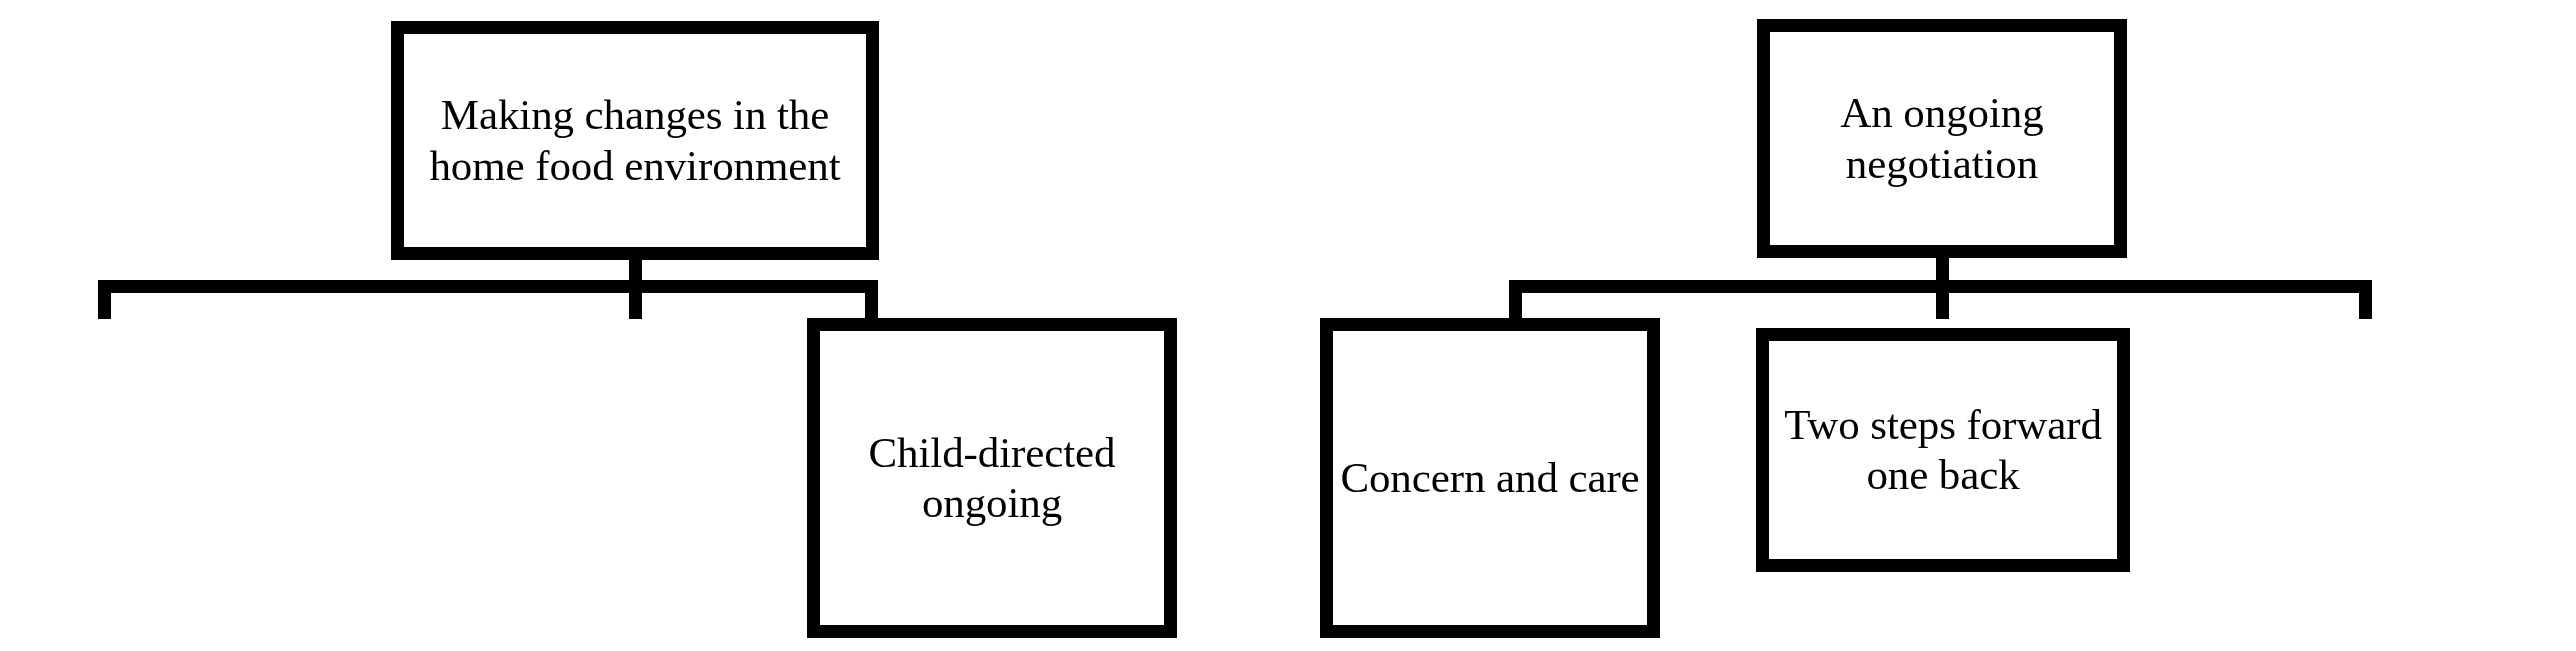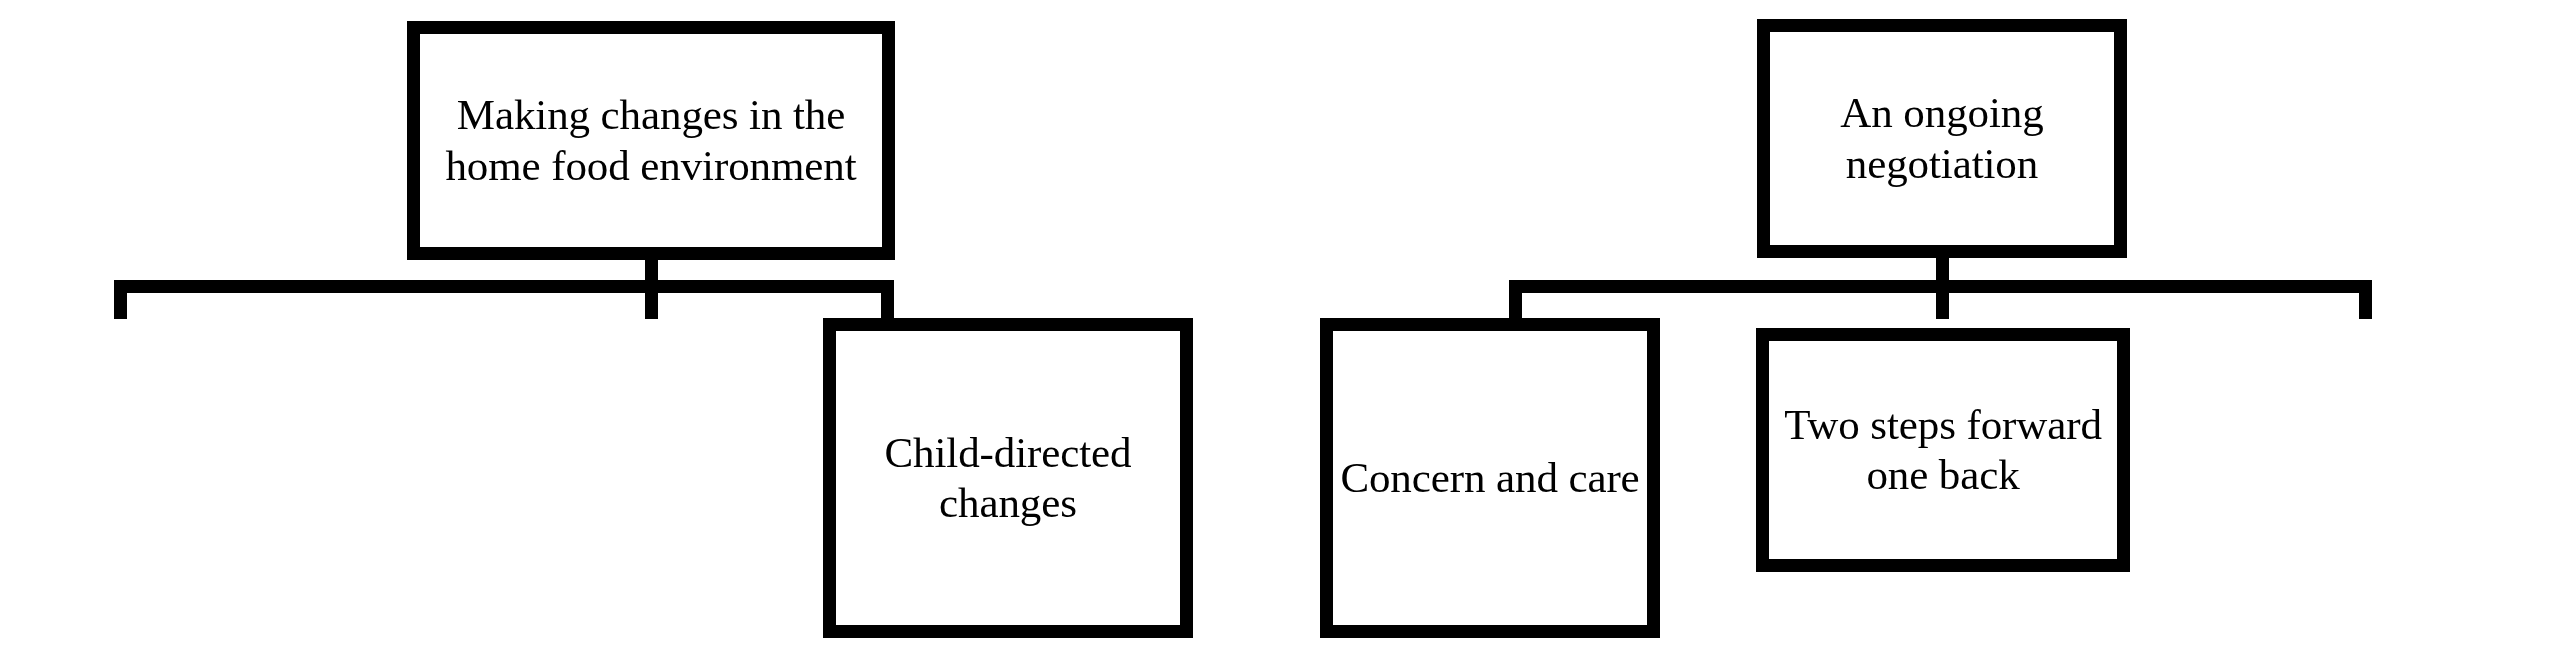--- a/index.html
+++ b/index.html
@@ -51,38 +51,38 @@
   }
   .v-stem { width: 13px; }
   .h-bar  { height: 13px; }
   .v-drop { width: 13px; }
 </style>
 </head>
 <body>
 
 <div id="canvas">
 
-  <div class="tree" style="left:16px; width:997px;">
+  <div class="tree" style="left:0px; width:997px;">
 
     <div class="node root" style="left:391px; top:21px; width:488px; height:239px;">
       <span class="label">Making changes in the home food environment</span>
     </div>
 
     <div class="connector v-stem" style="left:629px; top:260px; height:22px;"></div>
 
     <div class="connector h-bar" style="left:98px; top:280px; width:780px;"></div>
 
     <div class="connector v-drop" style="left:98px; top:280px; height:39px;"></div>
     <div class="connector v-drop" style="left:629px; top:280px; height:39px;"></div>
     <div class="connector v-drop" style="left:865px; top:280px; height:39px;"></div>
 
 
 
     <div class="node" style="left:807px; top:318px; width:370px; height:320px;">
-      <span class="label">Child-directed changes</span>
+      <span class="label">Child-directed ongoing</span>
     </div>
 
   </div>
 
   <div class="tree" style="left:1320px; width:1256px;">
 
     <div class="node root" style="left:437px; top:19px; width:370px; height:239px;justify-content:flex-end;">
       <span class="label">An ongoing negotiation</span>
     </div>
 

